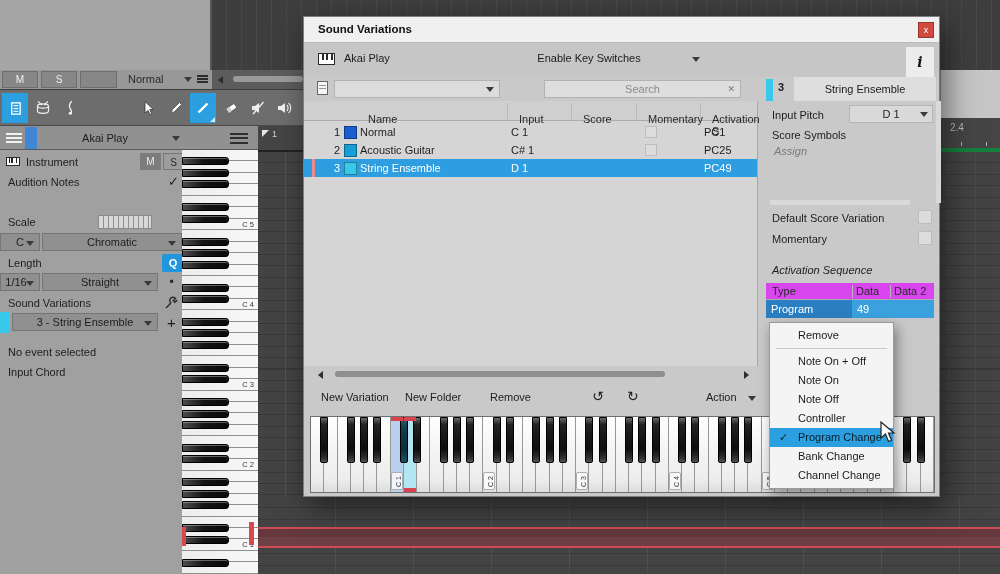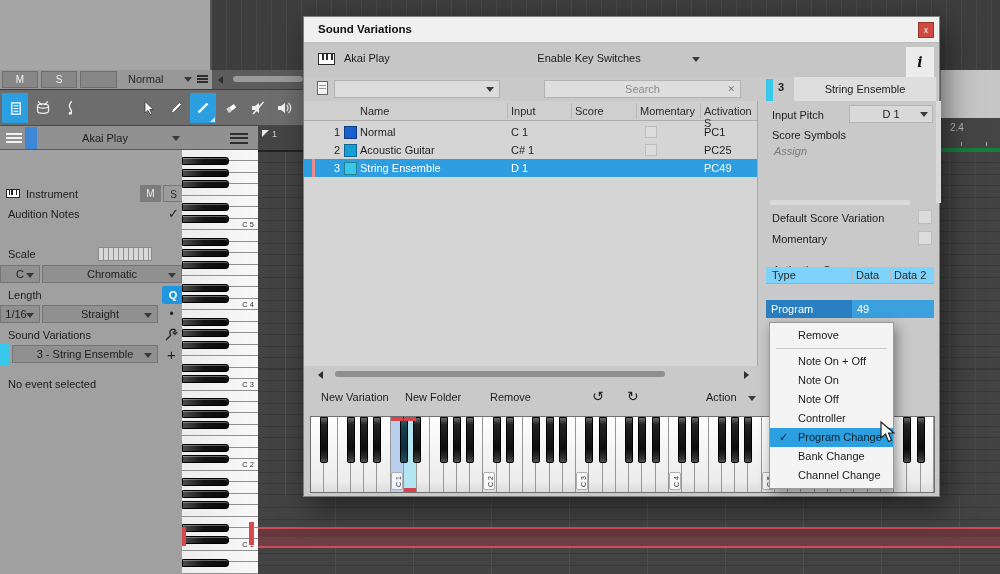--- a/index.html
+++ b/index.html
@@ -31,21 +31,21 @@
   .track-header { left:0; top:126px; width:258px; height:24px; background:#919191; border-bottom:1px solid #5a5a5a; }
   .th-menu { position:absolute; left:6px; top:7px; width:16px; height:10px;
     background:linear-gradient(#f2f2f2 0 2px,transparent 2px 4px,#f2f2f2 4px 6px,transparent 6px 8px,#f2f2f2 8px 10px); }
   .th-blue { position:absolute; left:25px; top:1px; width:12px; height:22px; background:#3f86d8; }
   .th-title { position:absolute; left:40px; top:0; width:130px; height:24px; line-height:24px; text-align:center; color:#1c1c1c; }
   .th-dd { position:absolute; left:172px; top:10px; }
   .th-menu2 { position:absolute; left:230px; top:7px; width:18px; height:11px;
     background:linear-gradient(#2e2e2e 0 2px,transparent 2px 4.5px,#2e2e2e 4.5px 6.5px,transparent 6.5px 9px,#2e2e2e 9px 11px); }
 
   .sidebar { left:0; top:150px; width:182px; height:424px; background:#a0a0a0; }
-  .sb-row { position:absolute; left:0; width:172px; height:20px;margin-top:32px; }
+  .sb-row { position:absolute; left:0; width:172px; height:20px; }
   .sb-label { position:absolute; left:8px; top:0; line-height:20px; color:#1d1d1d; }
   .sb-box { position:absolute; height:18px; background:#909090; border:1px solid #757575; color:#1d1d1d; display:flex; align-items:center; justify-content:center; }
   .sb-box .tri-down { position:absolute; right:5px; top:7px; }
   .small-btn { position:absolute; width:21px; height:17px; text-align:center; line-height:17px; font-size:10px; }
   .piano-icon { width:14px; height:9px; border:1px solid #2a2a2a; background:
     linear-gradient(to right,#fff 0 1.5px,#222 1.5px 3px,#fff 3px 4.5px,#222 4.5px 6px,#fff 6px 7.5px,#fff 7.5px 9px,#222 9px 10.5px,#fff 10.5px 12px) top/12px 5px no-repeat,#fff; }
   .mini-kb { position:absolute; left:98px; top:3px; width:54px; height:14px; background:#b5b5b5;
     background-image:repeating-linear-gradient(to right,#d8d8d8 0 4px,#8f8f8f 4px 5px); border:1px solid #8a8a8a; }
   .q-btn { position:absolute; left:162px; top:1px; width:22px; height:18px; background:#2196dc; color:#fff; font-weight:bold; text-align:center; line-height:18px; border-radius:2px; }
   .cyan-strip { position:absolute; left:0; top:0; width:10px; height:21px; background:#38c8ec; }
@@ -96,21 +96,21 @@
   .filter-dd .tri-down { position:absolute; right:5px; top:6px; }
   .search-box { position:absolute; left:240px; top:3px; width:197px; height:18px; background:#dedede; border:1px solid #b2b2b2; }
   .search-ph { position:absolute; left:0; width:100%; text-align:center; line-height:16px; color:#8a8a8a; }
   .search-x { position:absolute; right:5px; top:0; line-height:16px; color:#777; font-size:9px; }
   .sel-cyan { position:absolute; left:462px; top:2px; width:7px; height:22px; background:#38c8ec; }
   .sel-num { position:absolute; left:474px; top:4px; font-weight:bold; color:#1c1c1c; }
   .sel-name { position:absolute; left:490px; top:0; width:142px; height:24px; background:#dedede; text-align:center; line-height:24px; color:#1c1c1c; }
 
   .tbl { position:absolute; left:0; top:84px; width:454px; height:265px; background:#d5d5d5; border-right:1px solid #a8a8a8; }
   .tbl-head { position:absolute; left:0; top:0; width:100%; height:20px; background:#cfcfcf; border-bottom:1px solid #ababab; color:#2a2a2a; }
-  .tbl-head span { position:absolute; top:4px; }
+  .tbl-head span { position:absolute; top:12px;margin-left:8px; }
   .col-sep { position:absolute; top:2px; width:1px; height:16px; background:#b8b8b8; }
   .trow { position:absolute; left:0; width:100%; height:18px; color:#1e1e1e; }
   .trow span { position:absolute; top:3px; }
   .trow .rnum { left:0; width:36px; text-align:right; }
   .swatch { position:absolute; left:40px; top:2.5px; width:13px; height:13px; border:1px solid rgba(0,0,0,.35); }
   .mom-box { position:absolute; left:341px; top:3px; width:12px; height:12px; background:#dcdcdc; border:1px solid #bdbdbd; }
   .trow.sel { background:#2f9ee0; color:#fff; }
   .row-redmark { position:absolute; left:8px; top:0; width:3px; height:18px; background:#ef8a8a; }
 
   .hscroll { position:absolute; left:0; top:349px; width:454px; height:16px; }
@@ -131,21 +131,21 @@
   .kltext { position:absolute; left:-3px; top:5px; width:18px; font-size:7px; color:#333; transform:rotate(-90deg); white-space:nowrap; text-align:center; }
 
   .inspector { position:absolute; left:462px; top:84px; width:175px; height:314px; }
   .insp-label { position:absolute; left:6px; color:#1d1d1d; }
   .pitch-box { position:absolute; left:83px; top:4px; width:84px; height:18px; background:#d9d9d9; border:1px solid #b5b5b5; text-align:center; line-height:16px; }
   .pitch-box .tri-down { position:absolute; right:4px; top:6px; }
   .assign { position:absolute; left:8px; top:44px; font-style:italic; color:#7a7a7a; }
   .insp-scroll { position:absolute; left:4px; top:99px; width:140px; height:5px; background:#d9d9d9; }
   .insp-vscroll { position:absolute; left:170px; top:0px; width:5px; height:102px; background:#d9d9d9; }
   .chk { position:absolute; left:152px; width:14px; height:14px; background:#dcdcdc; border:1px solid #bdbdbd; }
-  .seq-head { position:absolute; left:0; top:166px; width:168px; height:17px; background:#7dd3fc; border-bottom:1px solid #ababab; color:#2a2a2a; }
+  .seq-head { position:absolute; left:0; top:182px; width:168px; height:17px; background:#d946ef; border-bottom:1px solid #ababab; color:#2a2a2a; }
   .seq-head span { position:absolute; top:2px; }
   .seq-row { position:absolute; left:0; top:199px; width:168px; height:18px; color:#fff; }
   .seq-type { position:absolute; left:0; top:0; width:86px; height:18px; background:#2a7fc2; line-height:18px; padding-left:5px; }
   .seq-data { position:absolute; left:86px; top:0; width:82px; height:18px; background:#3aa0de; line-height:18px; padding-left:5px; }
 
   
   .menu { left:769px; top:322px; width:125px; background:#f4f4f4; border:1px solid #9a9a9a; box-shadow:3px 5px 12px rgba(0,0,0,.4); z-index:20; padding:3px 0; }
   .mi { position:relative; height:19px; line-height:19px; padding-left:28px; color:#1c1c1c; }
   .mi.sel { background:#2b9fe0; color:#08202e; }
   .mi .chkmark { position:absolute; left:9px; top:0; color:#08202e; }
@@ -293,20 +293,23 @@
     <div class="sb-row" style="top:162px;height:22px;">
       <div class="cyan-strip"></div>
       <div class="sb-box" style="left:12px;width:146px;top:1px;">
         <span>3 - String Ensemble</span>
         <div class="tri-down"></div>
       </div>
       <div class="small-btn" style="left:161px;top:2px;font-size:15px;color:#1d1d1d;">+</div>
     </div>
     <div class="sb-row" style="top:192px;">
       <span class="sb-label">No event selected</span>
+    </div>
+    <div class="sb-row" style="top:212px;">
+      <span class="sb-label">Input Chord</span>
     </div>
   </div>
 
   <div class="abs roll" id="rollKeys">
       <div class="rkey"></div>
       <div class="rkey"></div>
       <div class="rkey"></div>
       <div class="rkey"></div>
       <div class="rkey"></div>
       <div class="rkey"></div>

